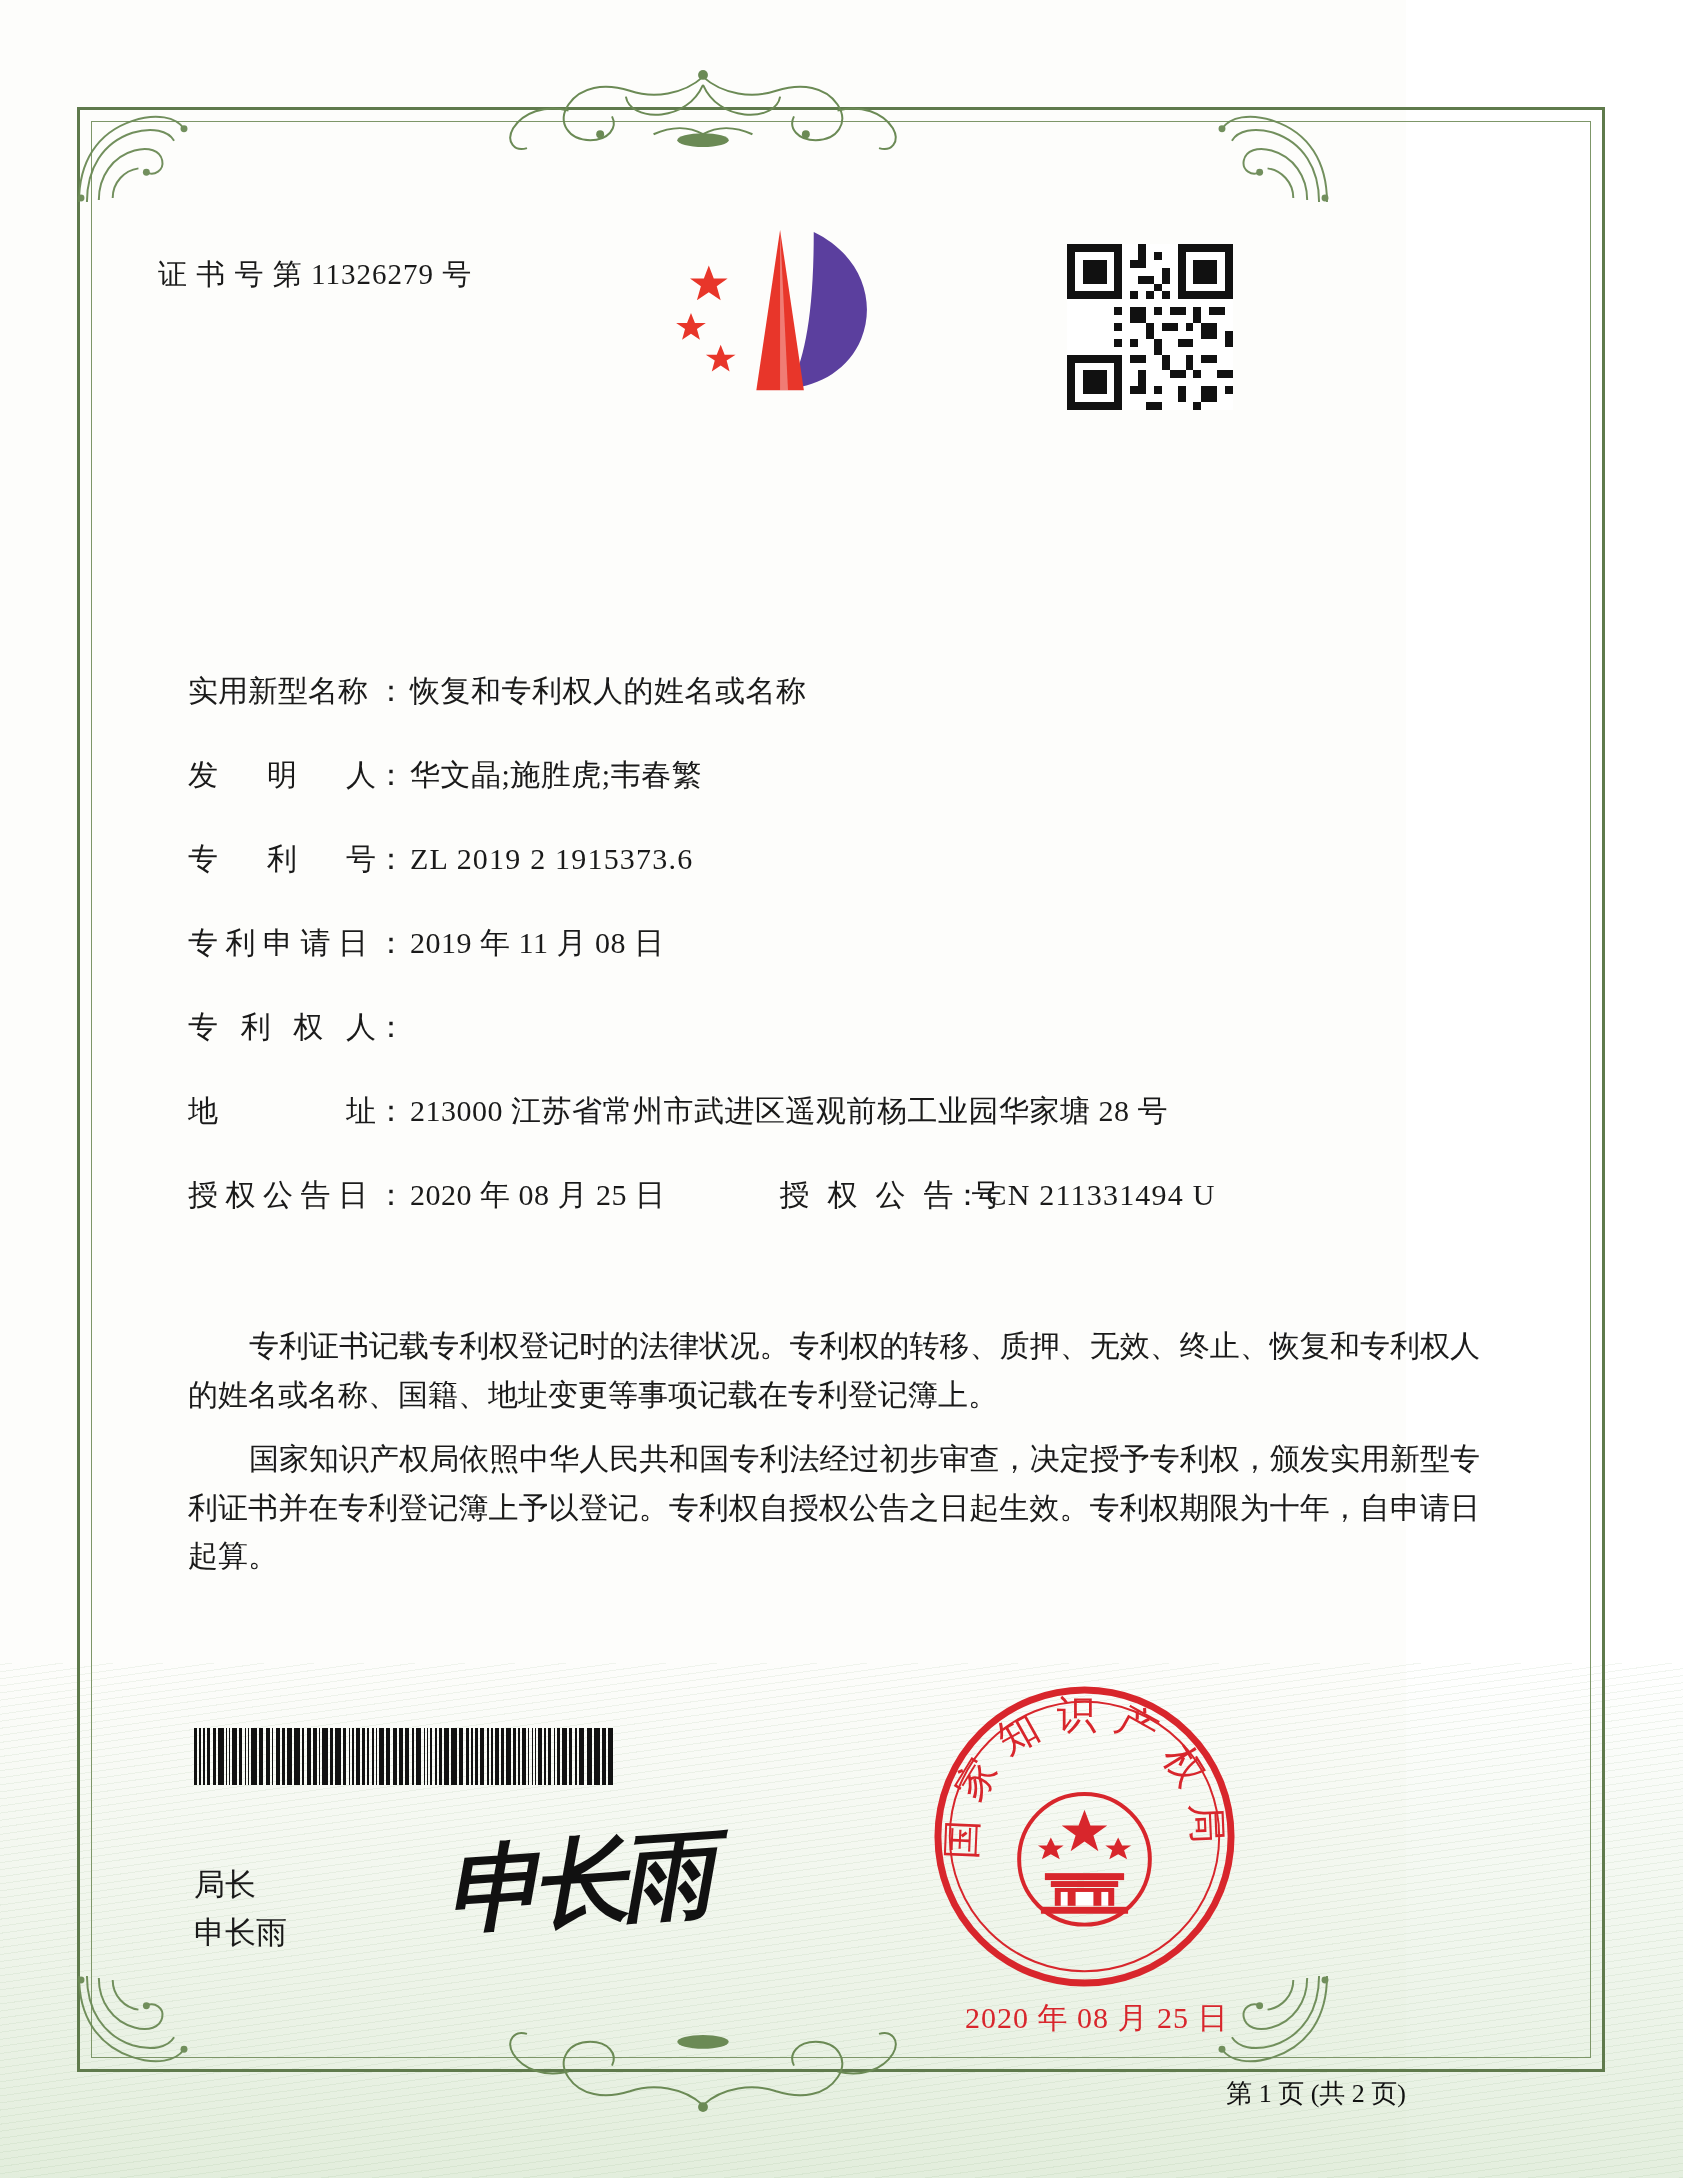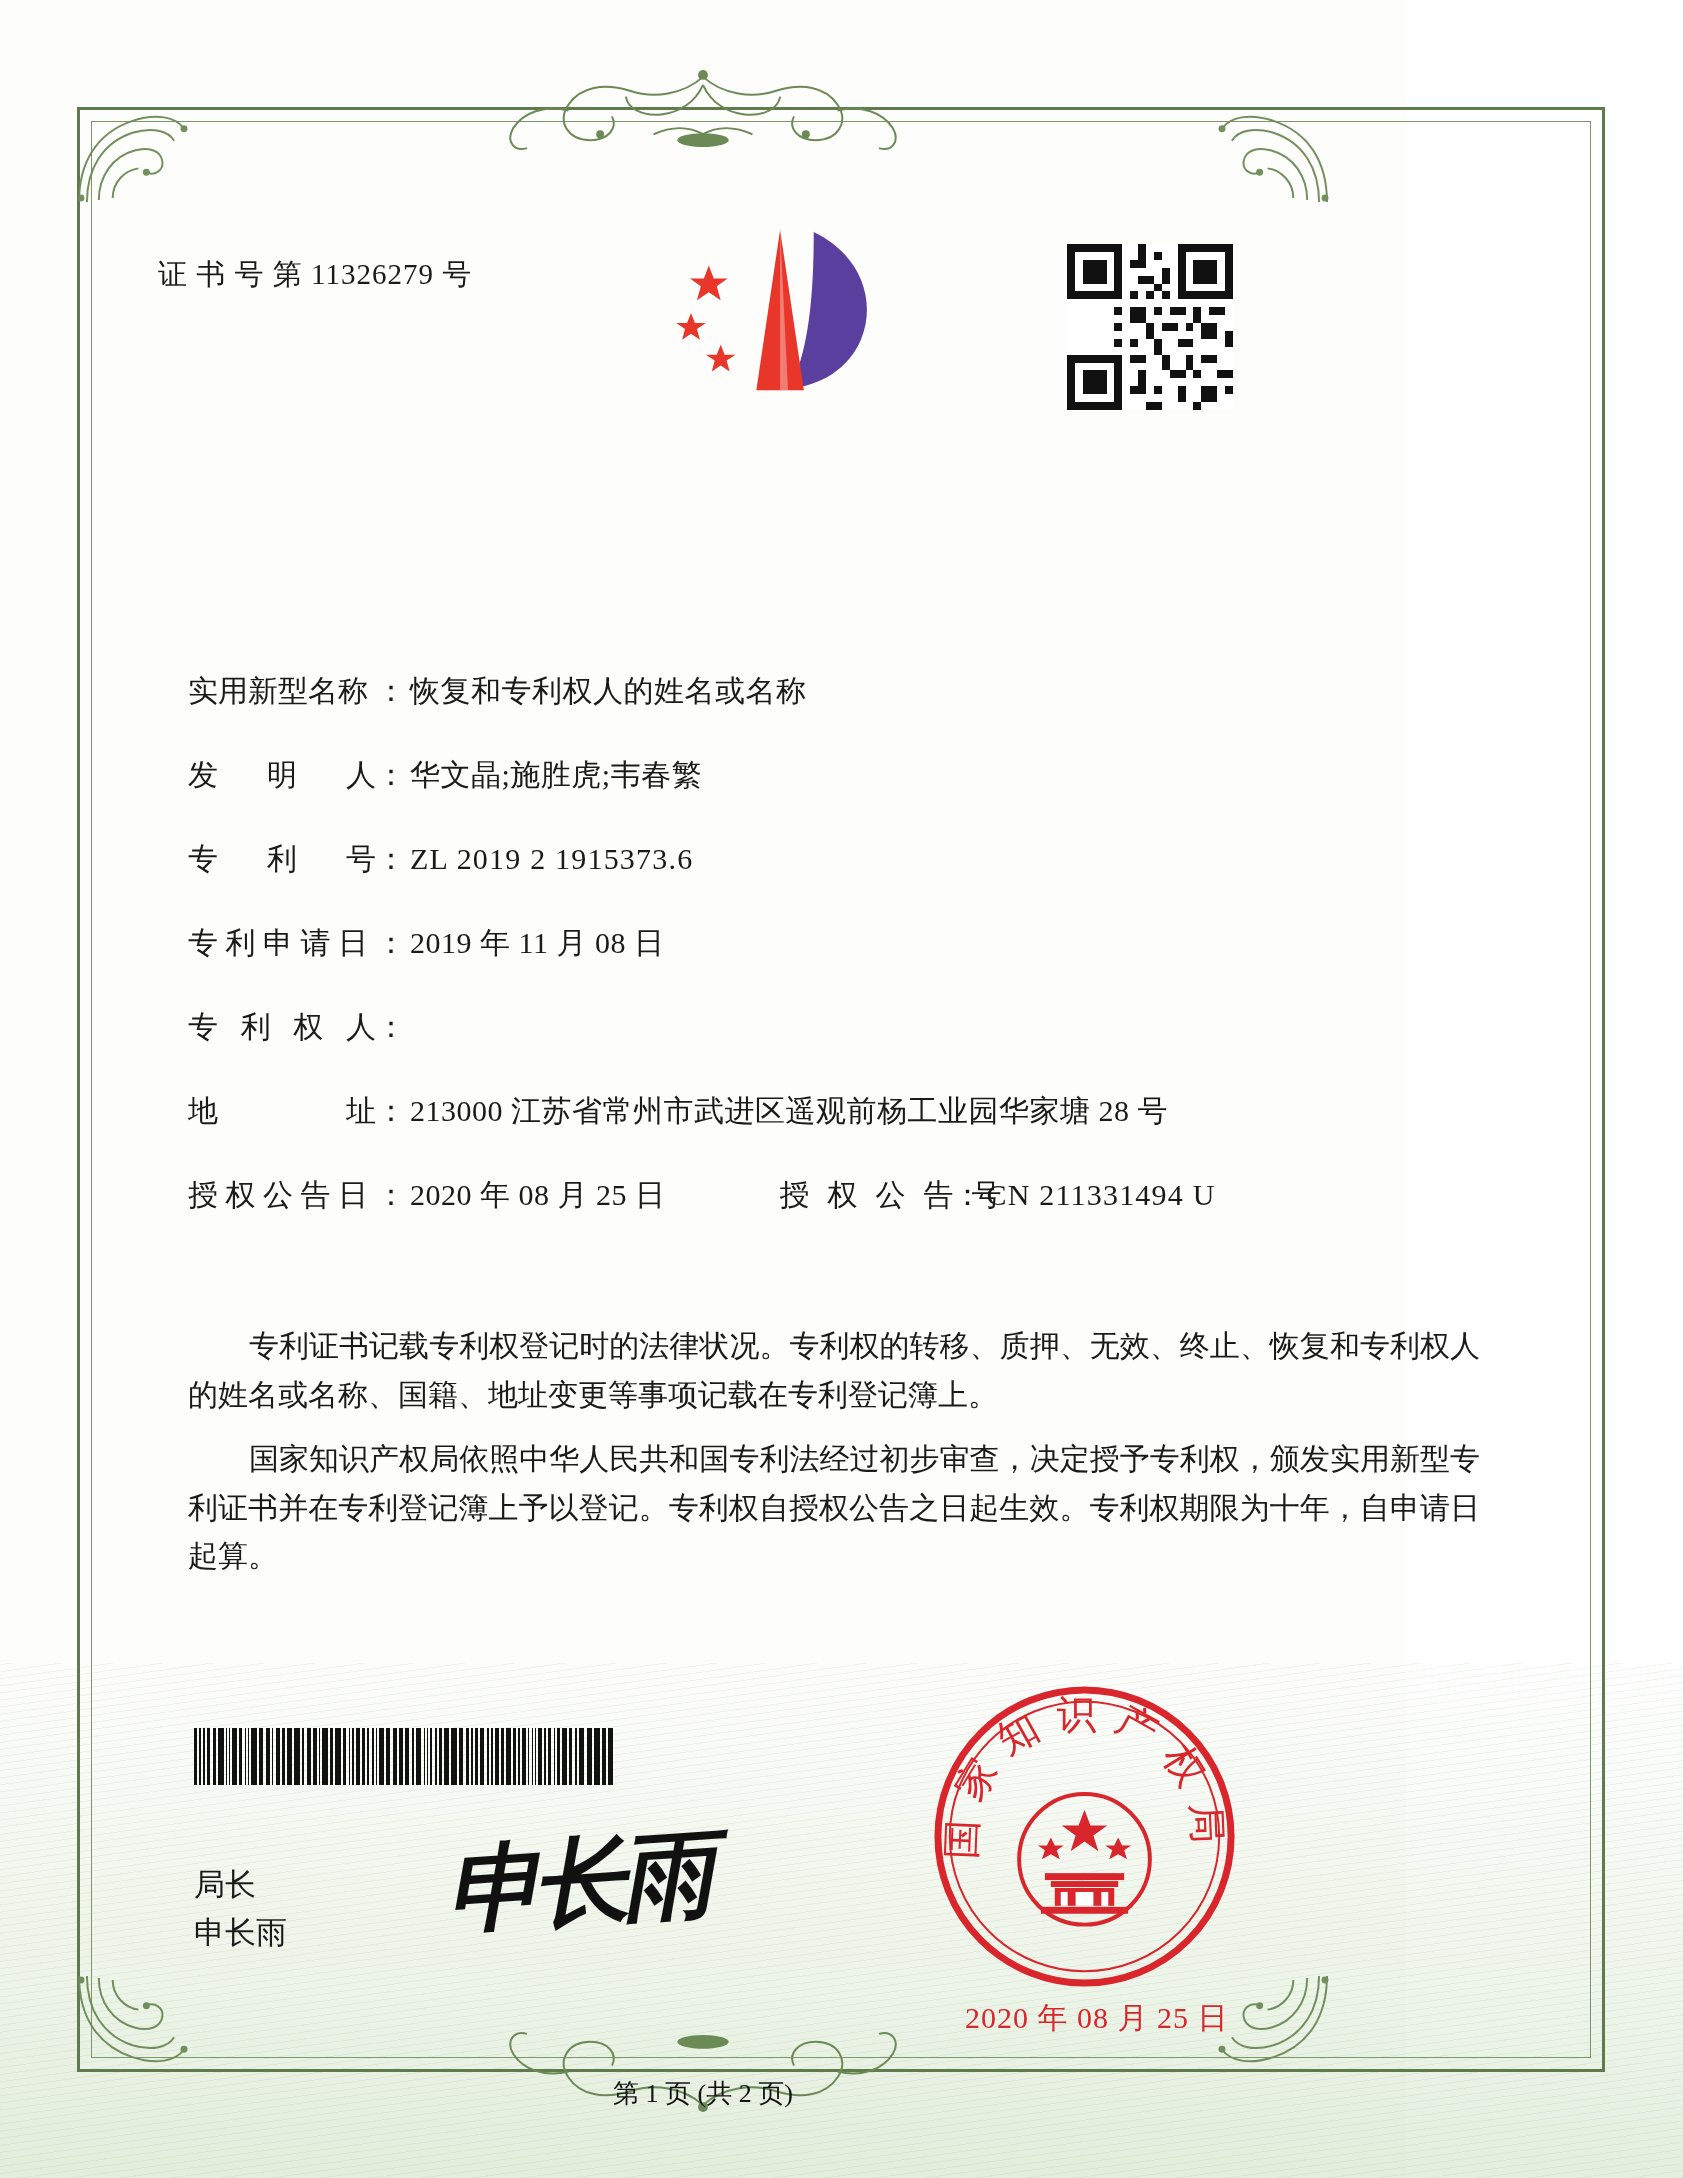--- a/index.html
+++ b/index.html
@@ -228,21 +228,21 @@
     color: #d8262c;
     letter-spacing: 1px;
     white-space: nowrap;
   }
 
   
   .footer {
     position: absolute;
     left: 0; right: 0;
     bottom: 67px;
-    text-align: center;
+    text-align: right;
     font-size: 26px;
     color: #111;
   }
 </style>
 </head>
 <body>
 
 <div class="page">
 
   <div class="paper-tint"></div>

